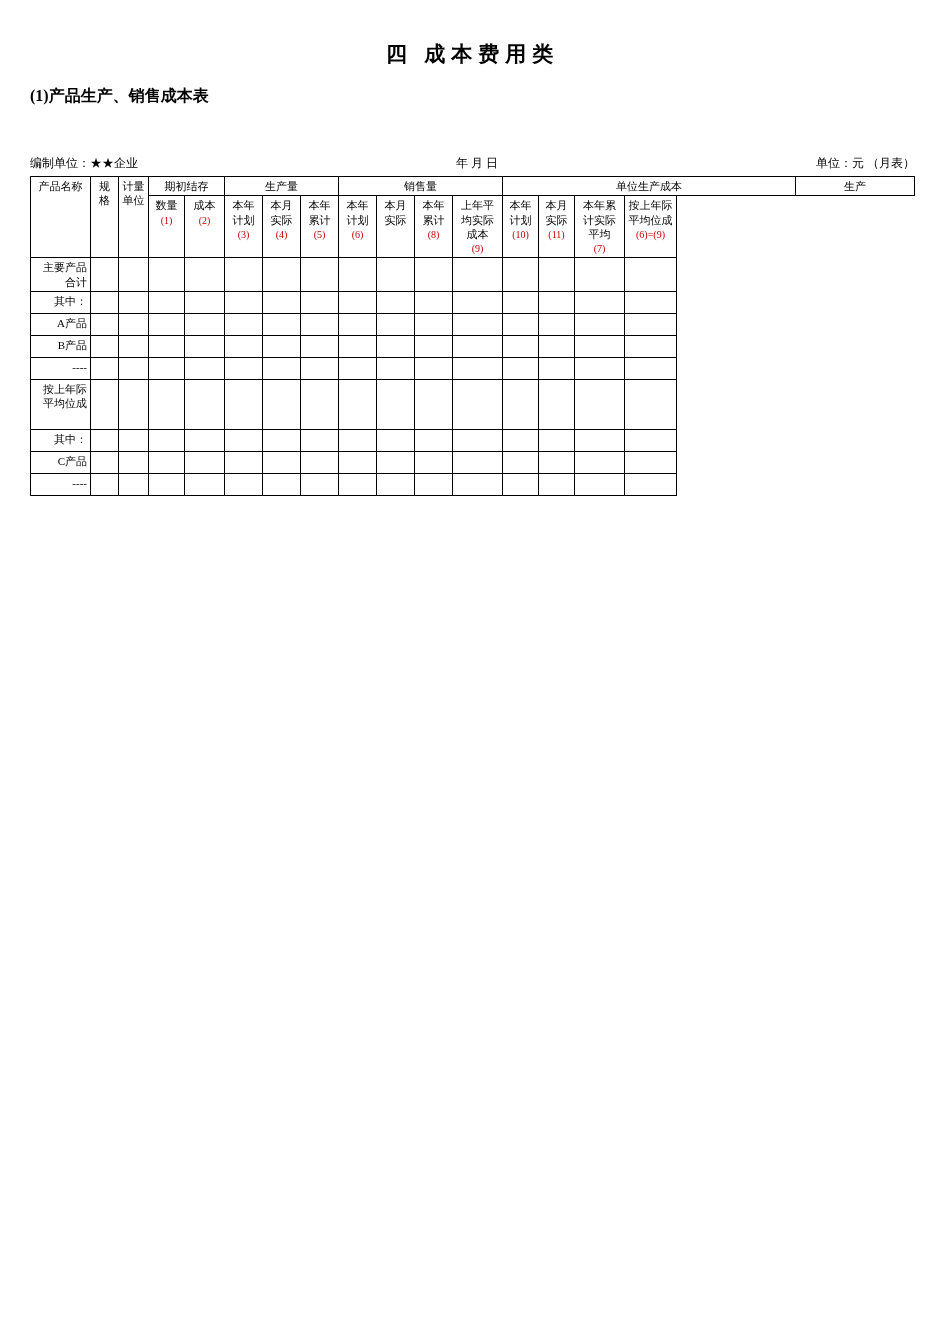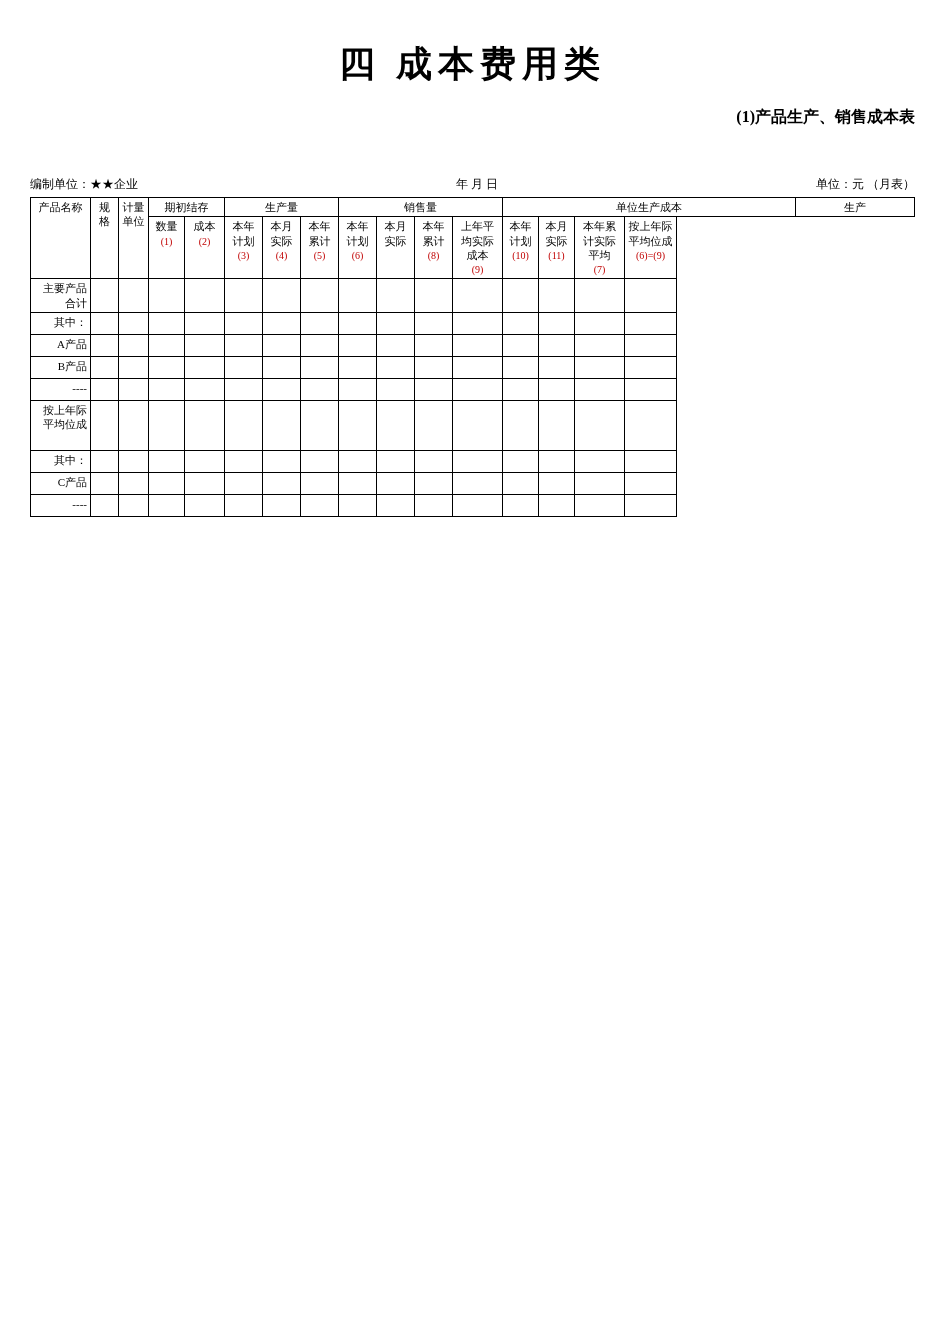--- a/index.html
+++ b/index.html
@@ -11,27 +11,27 @@
       background: #ffffff;
       font-family: "SimSun", "宋体", serif;
       font-size: 12px;
       color: #000000;
       width: 945px;
       min-height: 1337px;
       padding: 40px 30px;
     }
     .page-title {
       text-align: center;
-      font-size: 36px;
+      font-size: 21px;
       font-weight: bold;
       margin-bottom: 18px;
       letter-spacing: 6px;
     }
     .sub-title {
-      text-align: right;
+      text-align: left;
       font-size: 16px;
       font-weight: bold;
       margin-bottom: 10px;
     }
     .meta-row {
       display: flex;
       justify-content: space-between;
       font-size: 12px;
       margin-bottom: 4px;
       margin-top: 48px;

